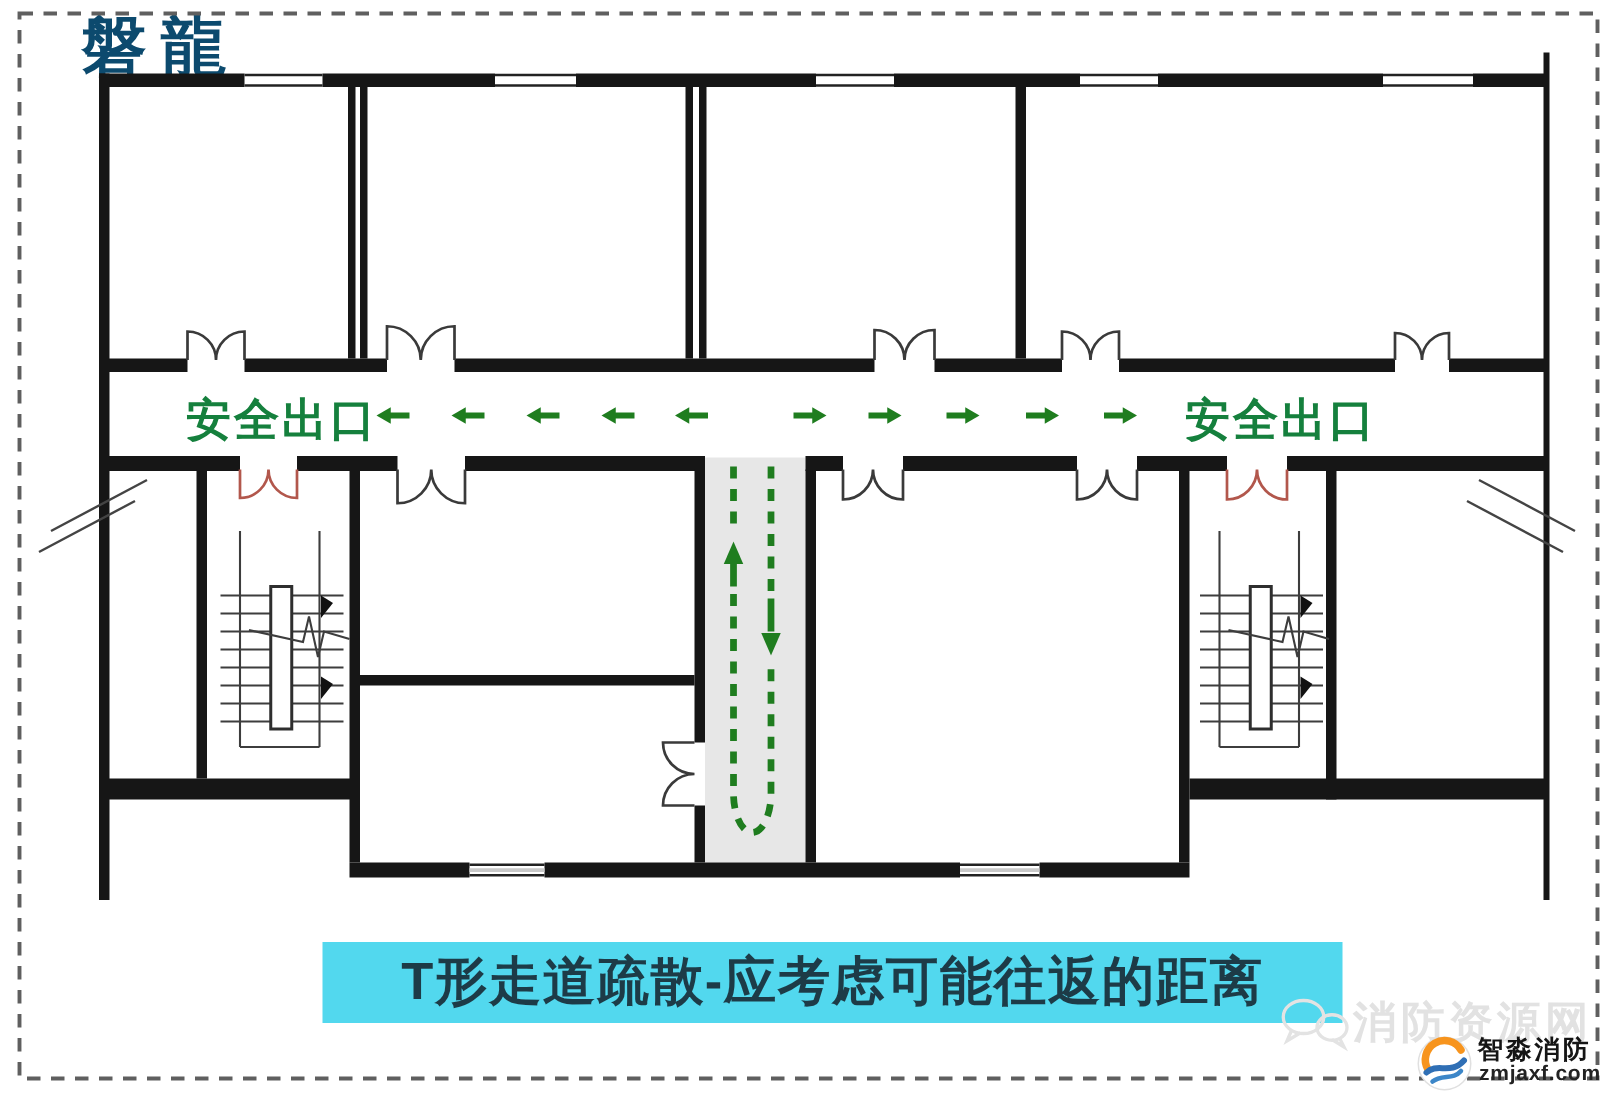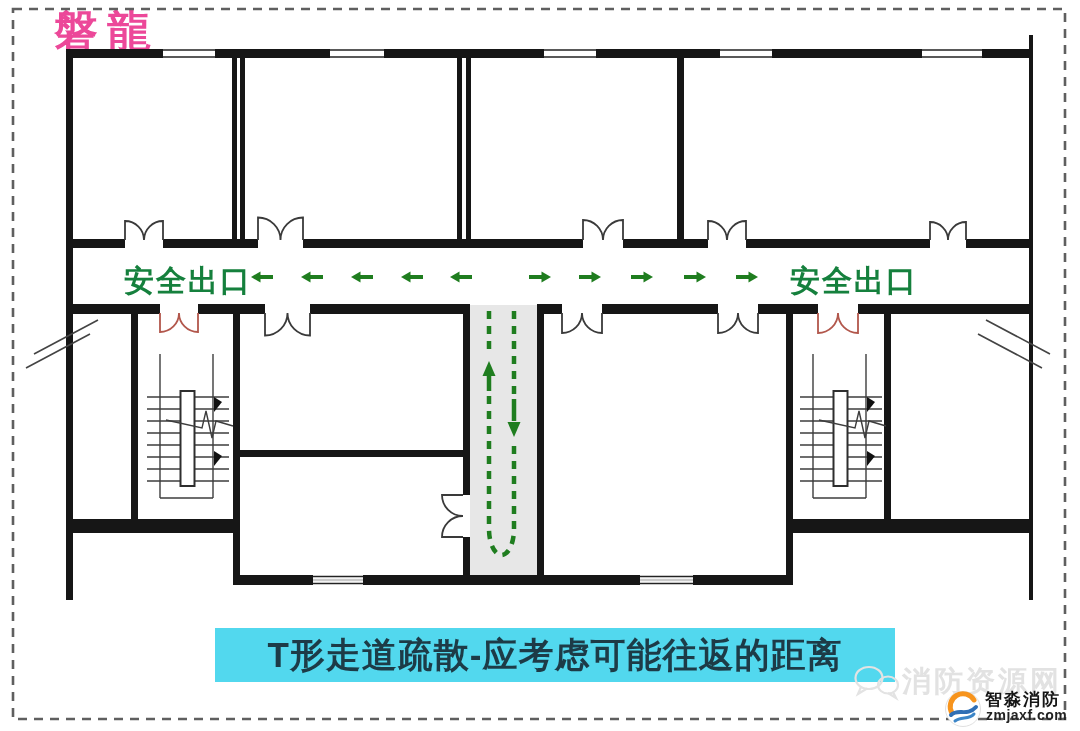--- a/index.html
+++ b/index.html
@@ -10,21 +10,21 @@
   *{margin:0;padding:0;box-sizing:border-box;}
   html,body{width:1080px;height:731px;}
   body{
     position:relative;background:#ffffff;overflow:hidden;
     font-family:"Liberation Sans","DejaVu Sans",sans-serif;
   }
   .abs{position:absolute;}
   
   .wm-top{
     left:54px;top:2px;font-family:Liberation Serif, serif;
-    font-size:44px;font-weight:bold;color:#ec4899;letter-spacing:9px;
+    font-size:44px;font-weight:bold;color:#0c4a6e;letter-spacing:9px;
     z-index:0;user-select:none;
   }
   
   #plan{left:0;top:0;z-index:1;}
   .wall{fill:var(--wall);}
   .winline{stroke:#222;stroke-width:1.6px;}
   .sill{stroke:#c9c9c9;stroke-width:2.5px;}
   .door{stroke:var(--door);stroke-width:1.8px;fill:none;}
   .exitdoor{stroke:var(--exitdoor);stroke-width:1.8px;fill:none;}
   .grayc{fill:var(--cfill);}

